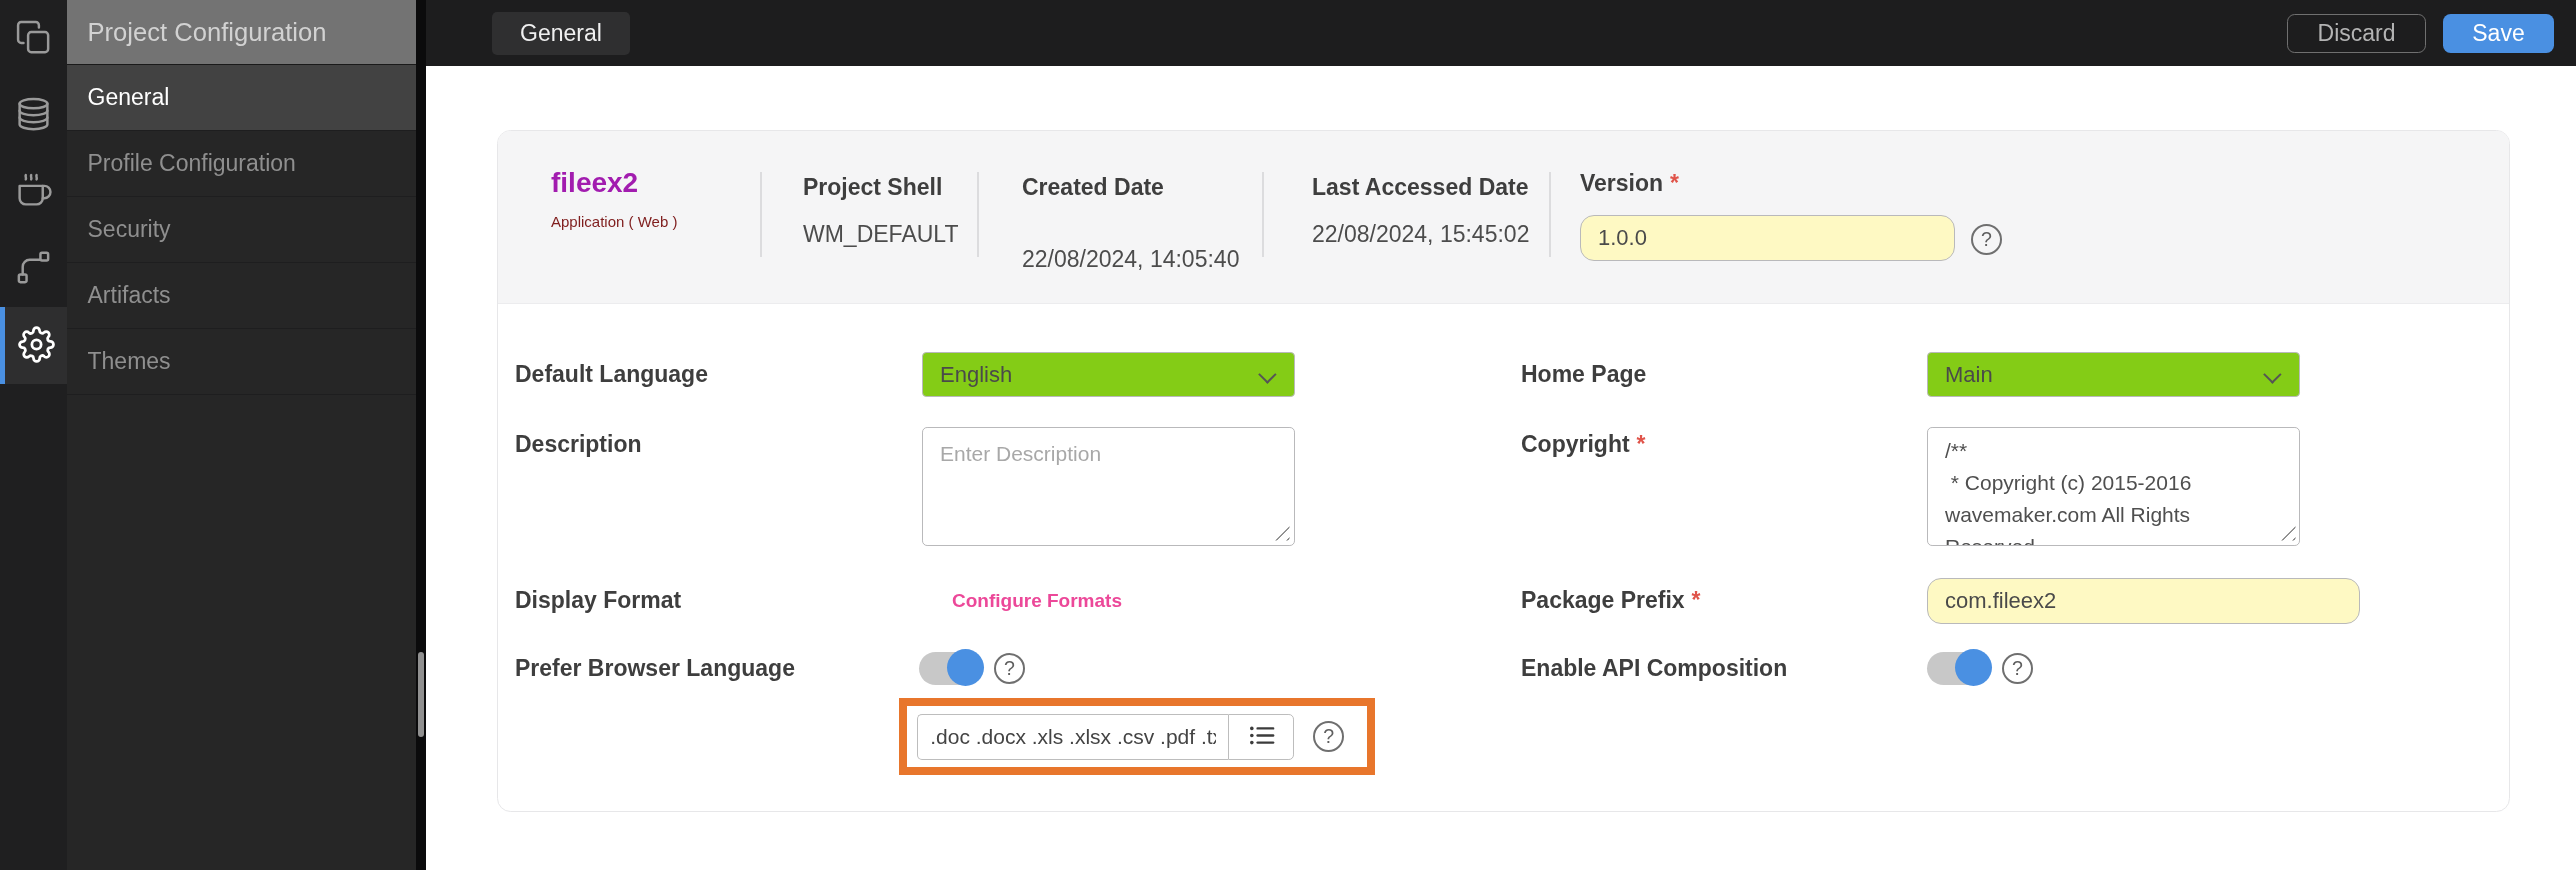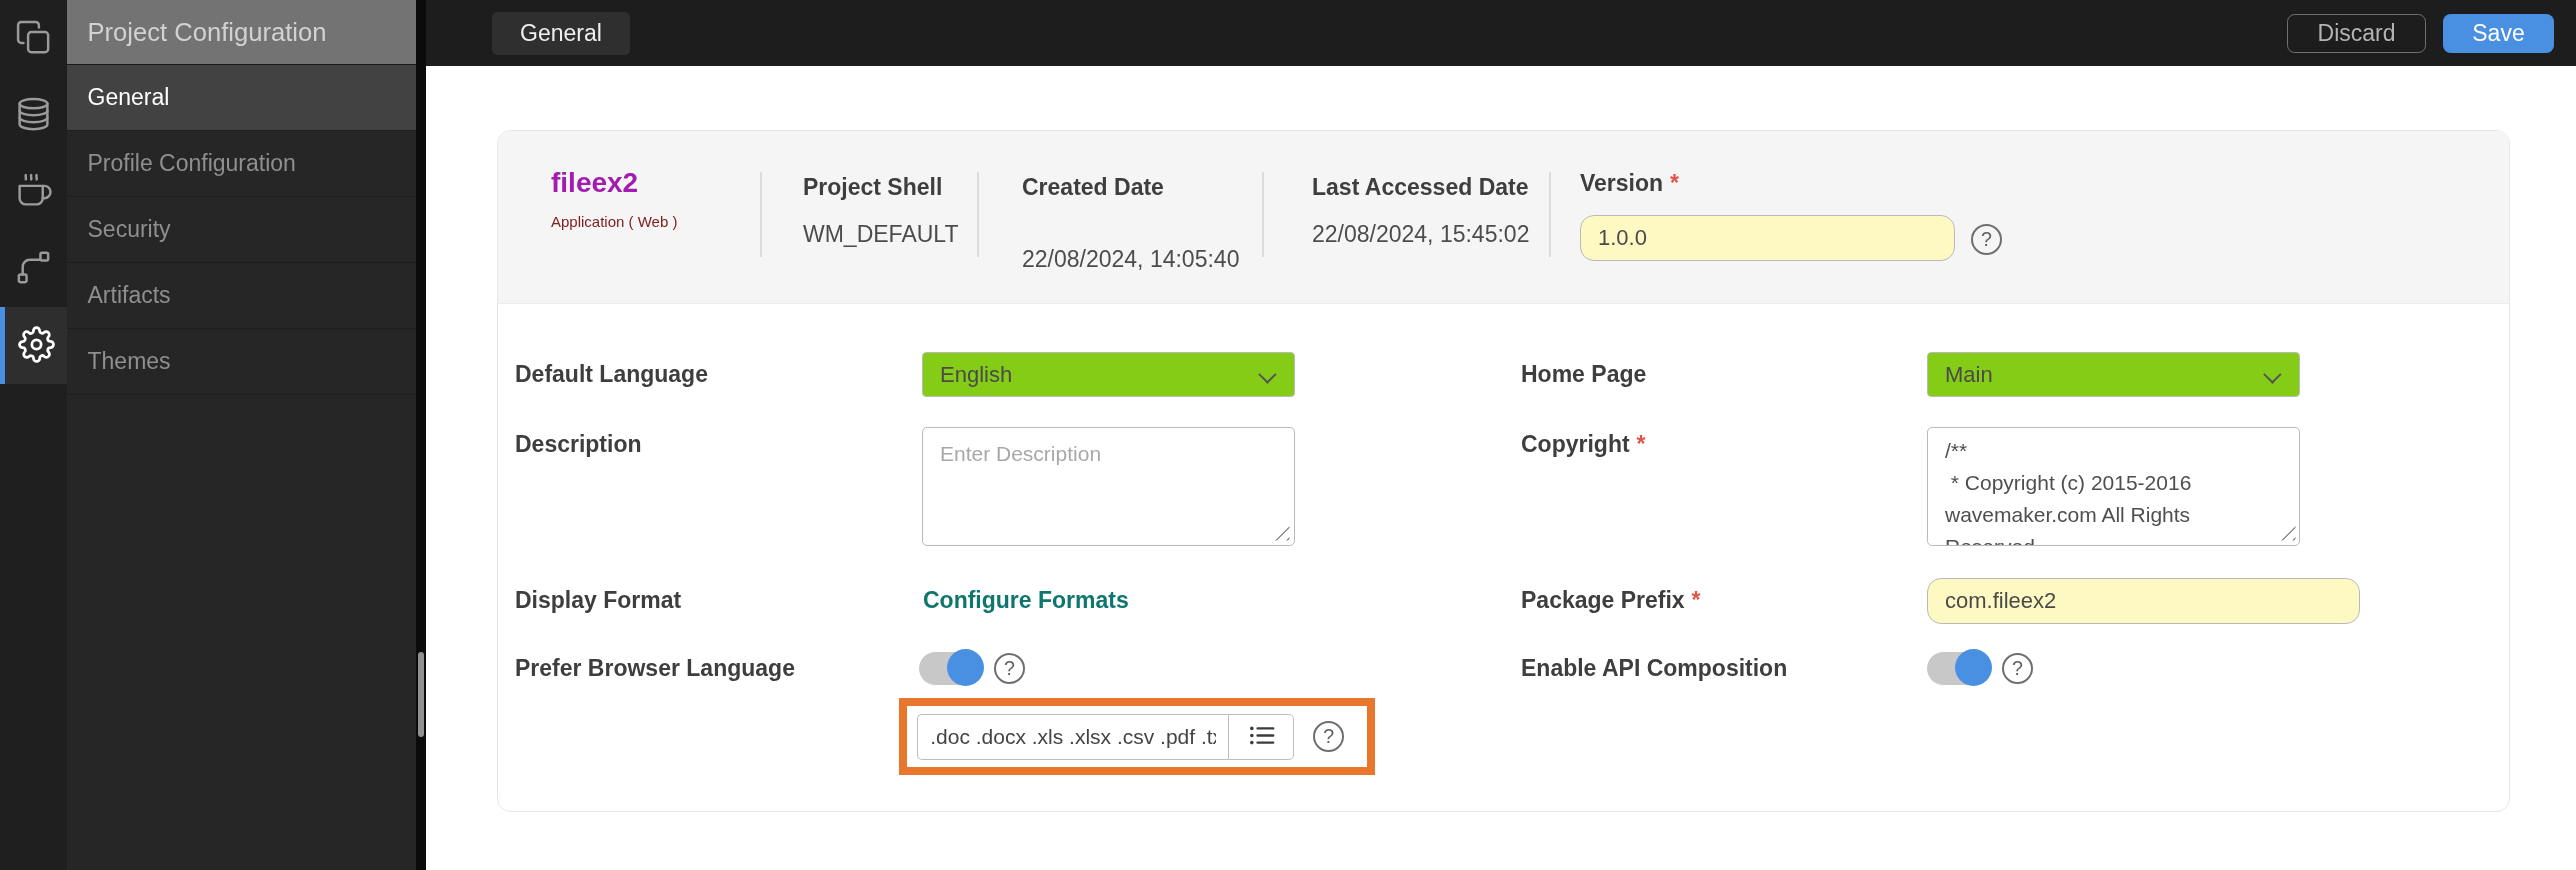--- a/index.html
+++ b/index.html
@@ -42,21 +42,21 @@
 
   .help-icon { width:31px; height:31px; border:2.1px solid #6f6f6f; border-radius:50%; color:#5f5f5f; font-size:19.6px; display:flex; align-items:center; justify-content:center; background:transparent; }
 
   
   .form-label { position:absolute; font-size:23px; font-weight:bold; color:#3e3e3e; display:flex; align-items:center; white-space:nowrap; }
   .fake-select { position:absolute; height:45px; border:1.7px solid #b9b9bb; border-radius:4.3px; background:#84cc16; display:flex; align-items:center; padding:0 17px; font-size:22px; color:#4a4a4a; cursor:pointer; }
   .chevron { position:absolute; right:20.5px; top:14.5px; width:12.8px; height:12.8px; border-right:2.1px solid #555; border-bottom:2.1px solid #555; transform:rotate(45deg); }
   .t-area { position:absolute; border:1.7px solid #b9b9bb; border-radius:5.1px; font-family:inherit; font-size:21px; color:#4f4f4f; padding:10.2px 17px; resize:none; outline:none; line-height:32px; overflow:hidden; background:#fff; }
   .t-area::placeholder { color:#a8a8a8; }
   .grip { position:absolute; width:14.5px; height:14.5px; clip-path:polygon(100% 0, 100% 100%, 0 100%); background:repeating-linear-gradient(135deg, transparent 0 2.6px, #8d8d8d 2.6px 4.3px, transparent 4.3px 7.7px); }
-  .link { font-size:23px; font-weight:bold; color:#0f766e; cursor:pointer; display:flex; align-items:center; }
+  .link { font-size:19px; font-weight:bold; color:#ec4899; cursor:pointer; display:flex; align-items:center;margin-left:29px; }
 
   .toggle { position:absolute; width:65px; height:37px; cursor:pointer; }
   .toggle .track { position:absolute; left:0; top:2.6px; width:62px; height:33px; background:#c8c8c8; border-radius:17px; }
   .toggle .knob { position:absolute; right:0; top:0; width:37px; height:37px; background:#4a90e2; border-radius:50%; }
 
   .hl-box { position:absolute; left:401px; top:567px; width:476px; height:77px; border:8.5px solid #e8762c; background:#ffffff; display:flex; align-items:center; padding:0 10.2px; gap:19px; }
   .input-group { display:flex; height:46px; }
   .input-group input { width:311px; height:46px; border:1.7px solid #bdbdbd; border-right:none; border-radius:5.1px 0 0 5.1px; font-size:21px; color:#444; font-family:inherit; padding:0 12px; outline:none; }
   .list-btn { width:66px; height:46px; border:1.7px solid #bdbdbd; border-radius:0 5.1px 5.1px 0; background:#fff; display:flex; align-items:center; justify-content:center; cursor:pointer; }
   .list-btn svg { width:31px; height:31px; }

